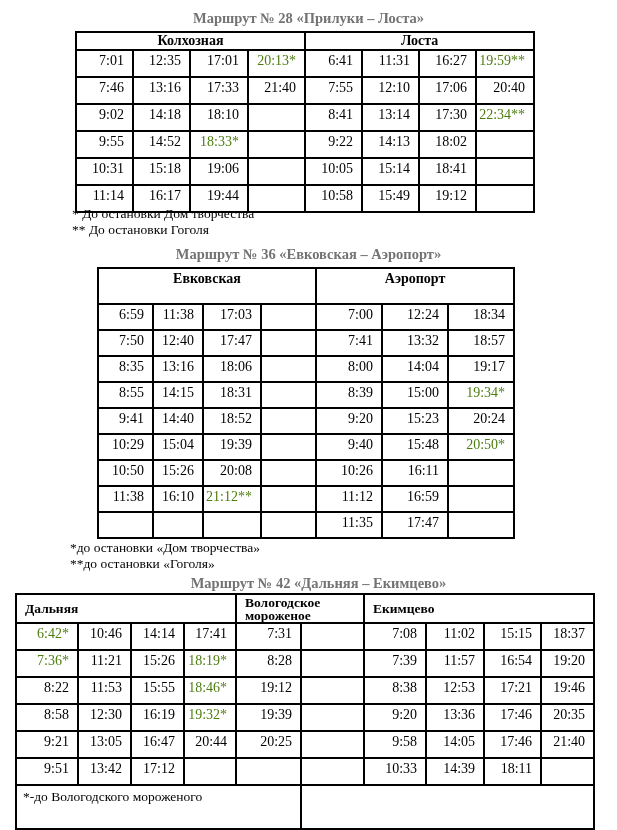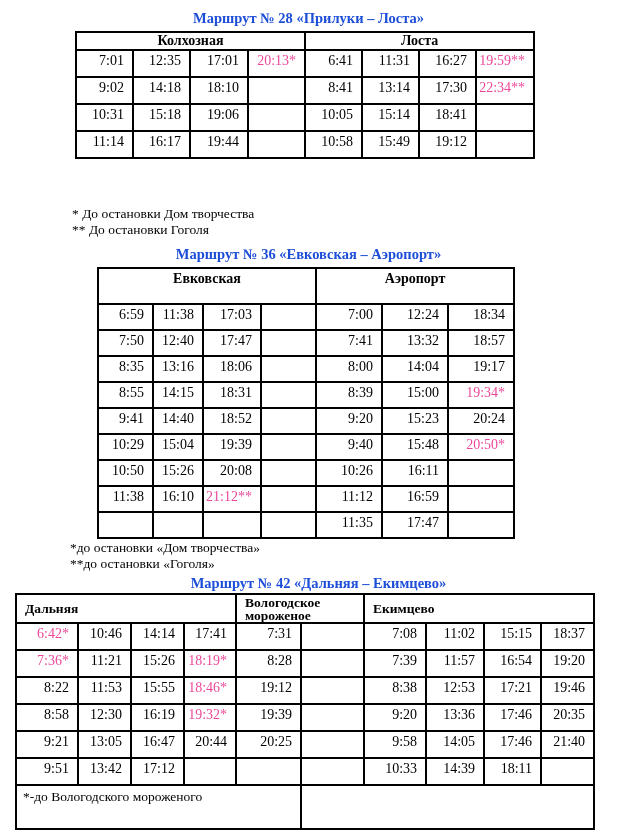--- a/index.html
+++ b/index.html
@@ -9,21 +9,21 @@
     width:617px; height:830px;
     font-family:"Liberation Serif","DejaVu Serif",serif;
     color:#000;
     overflow:hidden;
   }
   .route-title {
     position:absolute; left:0; width:617px;
     text-align:center;
     font-weight:bold;
     font-size:14.5px;
-    color:#1d4ed8;
+    color:#737373;
     white-space:nowrap;
   }
   #title1 { top:10px; }
   #title2 { top:246px; }
   #title3 { top:575px;padding-left:20px; }
 
   table {
     position:absolute;
     border-collapse:collapse;
     table-layout:fixed;
@@ -38,21 +38,21 @@
     text-align:right;
     vertical-align:top;
     padding:2px 8px 0 2px;
   }
   th {
     font-weight:bold;
     text-align:center;
     vertical-align:middle;
     padding:0 2px;
   }
-  .red { color:#ec4899; }
+  .red { color:#4d7c0f; }
 
   
   #t1 { left:75px; top:31px; width:458px; }
   #t1 th { height:15px; }
   #t1 td { height:27px; }
 
   
   #t2 { left:97px; top:267px; width:416px; }
   #t2 th { height:36px; vertical-align:top; padding-top:2px;margin-left:17px; }
   #t2 td { height:26px; }
@@ -109,28 +109,48 @@
         <td>7:01</td>
         <td>12:35</td>
         <td>17:01</td>
         <td class="red">20:13*</td>
         <td>6:41</td>
         <td>11:31</td>
         <td>16:27</td>
         <td class="red">19:59**</td>
       </tr>
       <tr>
+        <td>7:46</td>
+        <td>13:16</td>
+        <td>17:33</td>
+        <td>21:40</td>
+        <td>7:55</td>
+        <td>12:10</td>
+        <td>17:06</td>
+        <td>20:40</td>
+      </tr>
+      <tr>
         <td>9:02</td>
         <td>14:18</td>
         <td>18:10</td>
         <td></td>
         <td>8:41</td>
         <td>13:14</td>
         <td>17:30</td>
         <td class="red">22:34**</td>
+      </tr>
+      <tr>
+        <td>9:55</td>
+        <td>14:52</td>
+        <td class="red">18:33*</td>
+        <td></td>
+        <td>9:22</td>
+        <td>14:13</td>
+        <td>18:02</td>
+        <td></td>
       </tr>
       <tr>
         <td>10:31</td>
         <td>15:18</td>
         <td>19:06</td>
         <td></td>
         <td>10:05</td>
         <td>15:14</td>
         <td>18:41</td>
         <td></td>

